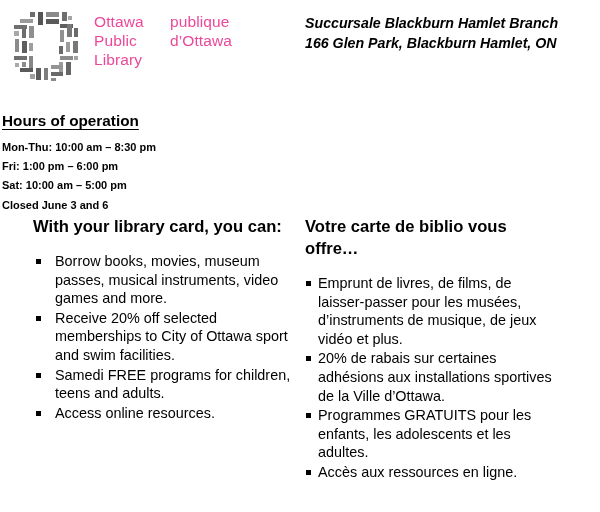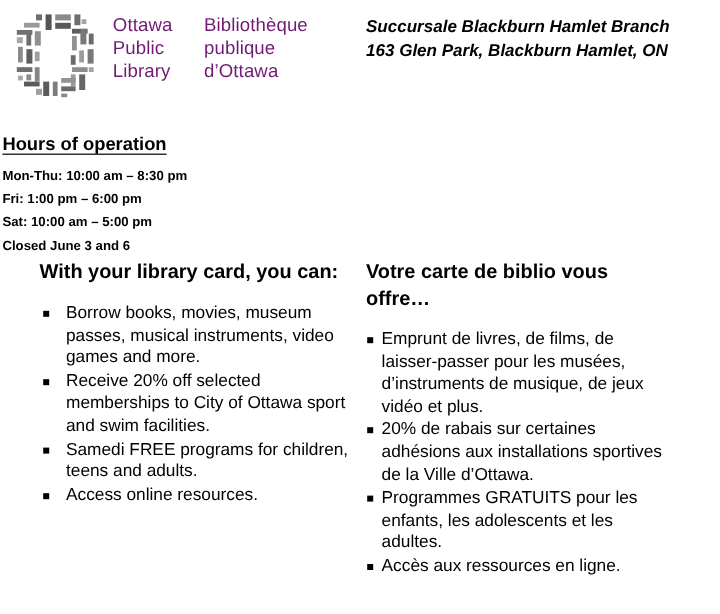--- a/index.html
+++ b/index.html
@@ -40,21 +40,21 @@
     position: absolute;
     display: block;
   }
 
   .logo-words {
     margin-left: 12px;
     margin-top: 2px;
     display: flex;
     font-size: 15.5px;
     line-height: 19px;
-    color: #701a75;
+    color: #ec4899;
     letter-spacing: 0.1px;
   }
   .logo-col {
     white-space: nowrap;
   }
   .logo-col.en { width: 76px; }
   .logo-col .lw { display: block; }
 
   .branch-info {
     position: absolute;
@@ -184,30 +184,29 @@
         <span style="left: 20px; top: 64px; width: 5px; height: 5px; background: rgb(159, 159, 159);"></span>
         <span style="left: 41px; top: 68px; width: 5px; height: 3px; background: rgb(138, 138, 138);"></span>
       </div>
     <div class="logo-words">
       <div class="logo-col en">
         <span class="lw">Ottawa</span>
         <span class="lw">Public</span>
         <span class="lw">Library</span>
       </div>
       <div class="logo-col fr">
-        <span class="lw">Bibliothèque</span>
         <span class="lw">publique</span>
         <span class="lw">d’Ottawa</span>
       </div>
     </div>
   </div>
 
   <div class="branch-info">
     <span class="bl">Succursale Blackburn Hamlet Branch</span>
-    <span class="bl">163 Glen Park, Blackburn Hamlet, ON</span>
+    <span class="bl">166 Glen Park, Blackburn Hamlet, ON</span>
   </div>
 </div>
 
 <div class="hours-row" style="height: 120px;">
 
   <div class="hours-col left">
     <div class="hours-title">Hours of operation</div>
     <div class="hours-lines">
       <span class="hl">Mon-Thu: 10:00 am – 8:30 pm</span>
       <span class="hl">Fri: 1:00 pm – 6:00 pm</span>

